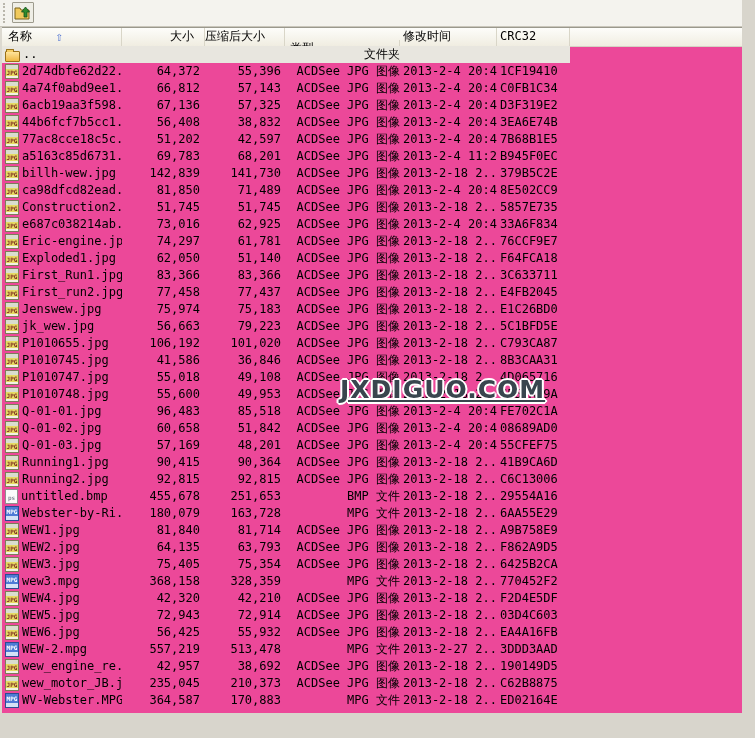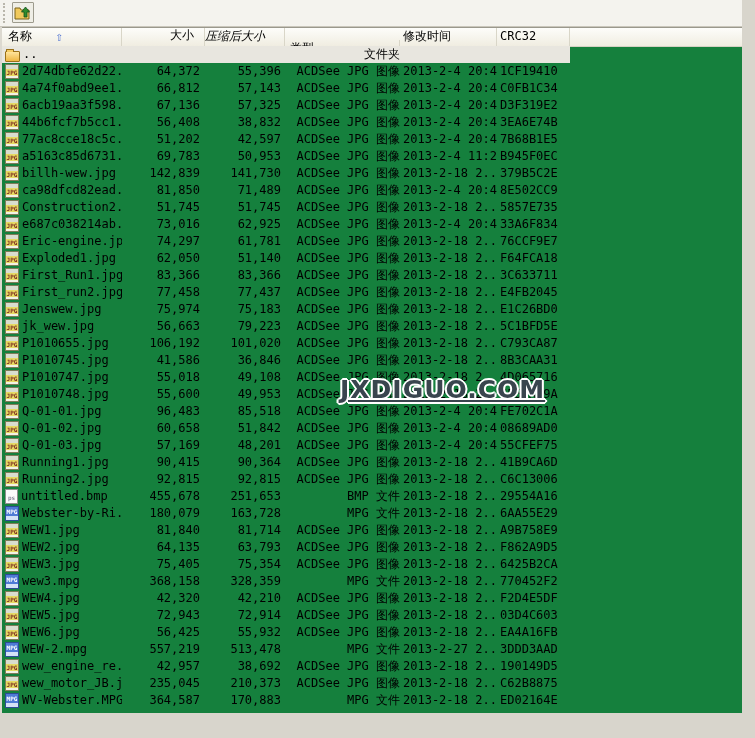--- a/index.html
+++ b/index.html
@@ -5,26 +5,26 @@
   html,body{margin:0;padding:0;}
   .window{position:relative;width:755px;height:738px;background:#ffffff;overflow:hidden;
           font-family:"DejaVu Sans Mono","Liberation Mono",monospace;font-size:12px;color:#000;}
   
   .toolbar{position:absolute;left:0;top:0;width:742px;height:26px;background:#f4f3ee;border-bottom:1px solid #c9c6bb;}
   .gripper{position:absolute;left:3px;top:3px;width:2px;height:20px;border-left:2px dotted #b9b6ab;}
   .up-btn{position:absolute;left:12px;top:2px;width:22px;height:21px;background:#efeee6;border:1px solid #9d9b8d;border-radius:1px;padding:0;cursor:pointer;}
   .up-btn svg{display:block;margin:1px auto 0 auto;}
   
   .left-edge{position:absolute;left:0;top:27px;width:2px;height:686px;background:#dcd9d0;}
-  .list{position:absolute;left:2px;top:27px;width:740px;height:686px;background:#15803d;border-top:1px solid #9a988c;box-sizing:border-box;}
+  .list{position:absolute;left:2px;top:27px;width:740px;height:686px;background:#ec4899;border-top:1px solid #9a988c;box-sizing:border-box;}
   .hdr{display:flex;height:18px;line-height:17px;background:linear-gradient(#fdfdfa,#f0ede1);border-bottom:1px solid #d5d2c4;}
   .hcell{box-sizing:border-box;border-right:1px solid #d9d6c8;height:18px;white-space:nowrap;overflow:hidden;}
   .h-name{width:120px;padding-left:6px;}
-  .h-size{width:83px;text-align:right;padding-right:10px;font-family:Liberation Mono, monospace;}
-  .h-packed{width:80px;text-align:center;padding-right:24px;font-style:italic;}
+  .h-size{width:83px;text-align:right;padding-right:10px;}
+  .h-packed{width:80px;text-align:center;padding-right:24px;}
   .h-type{width:115px;padding-left:5px;margin-top:12px;}
   .h-time{width:97px;padding-left:3px;}
   .h-crc{width:73px;padding-left:3px;}
   .h-fill{flex:1;border-right:none;}
   .sort-arrow{color:#4a6fd0;font-size:13px;margin-left:16px;vertical-align:top;}
   .rows{position:absolute;left:0;top:18px;width:740px;}
   .frow{display:flex;height:17px;line-height:17px;white-space:nowrap;}
   .frow.hl{background:linear-gradient(#e8e6df,#e8e6df) left top/568px 100% no-repeat;}
   .cell{box-sizing:border-box;overflow:hidden;}
   .c-name{width:120px;padding-left:3px;display:flex;align-items:center;gap:3px;}
@@ -154,21 +154,21 @@
       <div class="cell c-type">ACDSee JPG 图像</div>
       <div class="cell c-time">2013-2-4 20:48</div>
       <div class="cell c-crc">7B68B1E5</div>
     </div>
         <div class="frow">
       <div class="cell c-name">
         <span class="fic fic-jpg">JPG</span>
         <span class="fname">a5163c85d6731...</span>
       </div>
       <div class="cell c-size">69,783</div>
-      <div class="cell c-packed">50,953</div>
+      <div class="cell c-packed">68,201</div>
       <div class="cell c-type">ACDSee JPG 图像</div>
       <div class="cell c-time">2013-2-4 11:21</div>
       <div class="cell c-crc">B945F0EC</div>
     </div>
         <div class="frow">
       <div class="cell c-name">
         <span class="fic fic-jpg">JPG</span>
         <span class="fname">billh-wew.jpg</span>
       </div>
       <div class="cell c-size">142,839</div>

